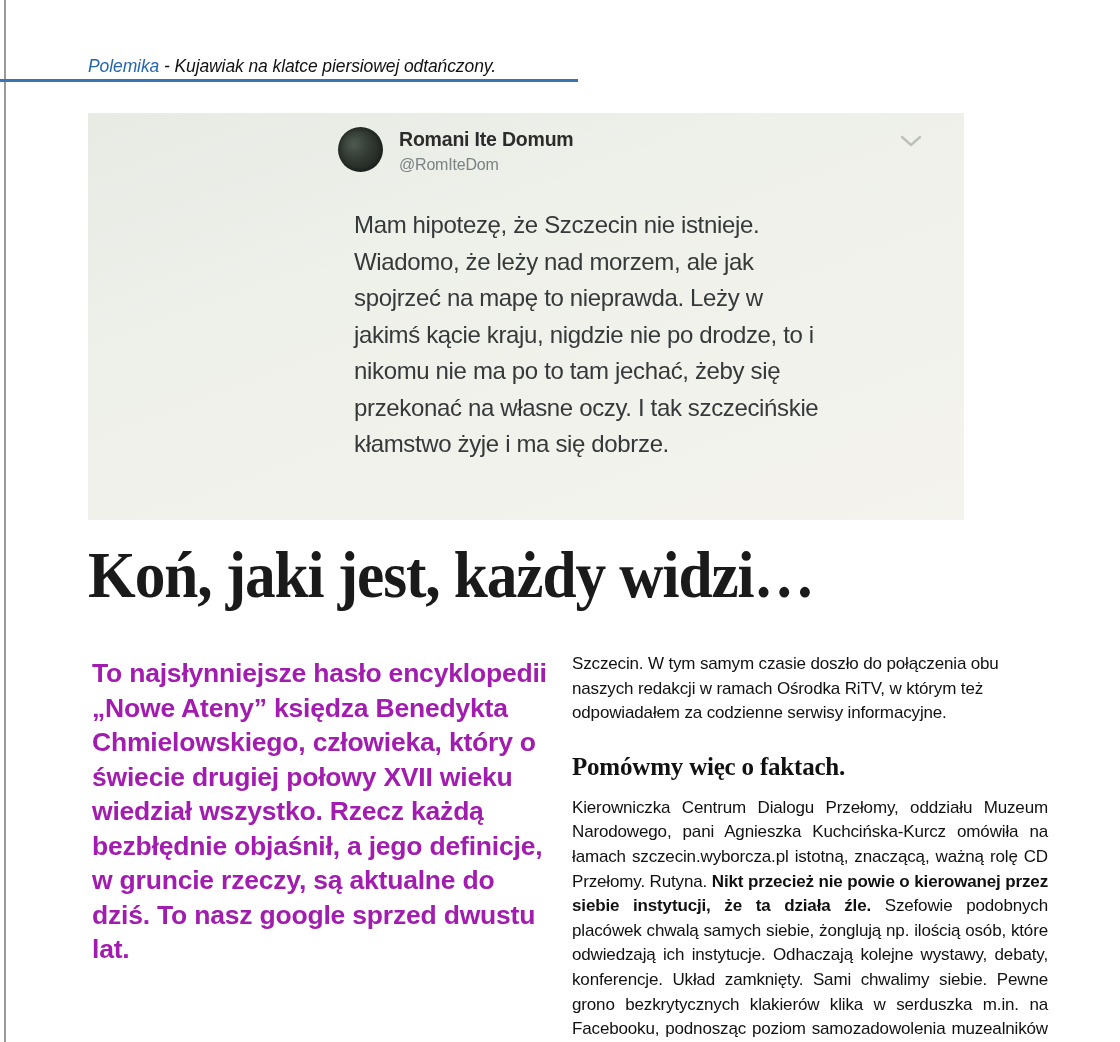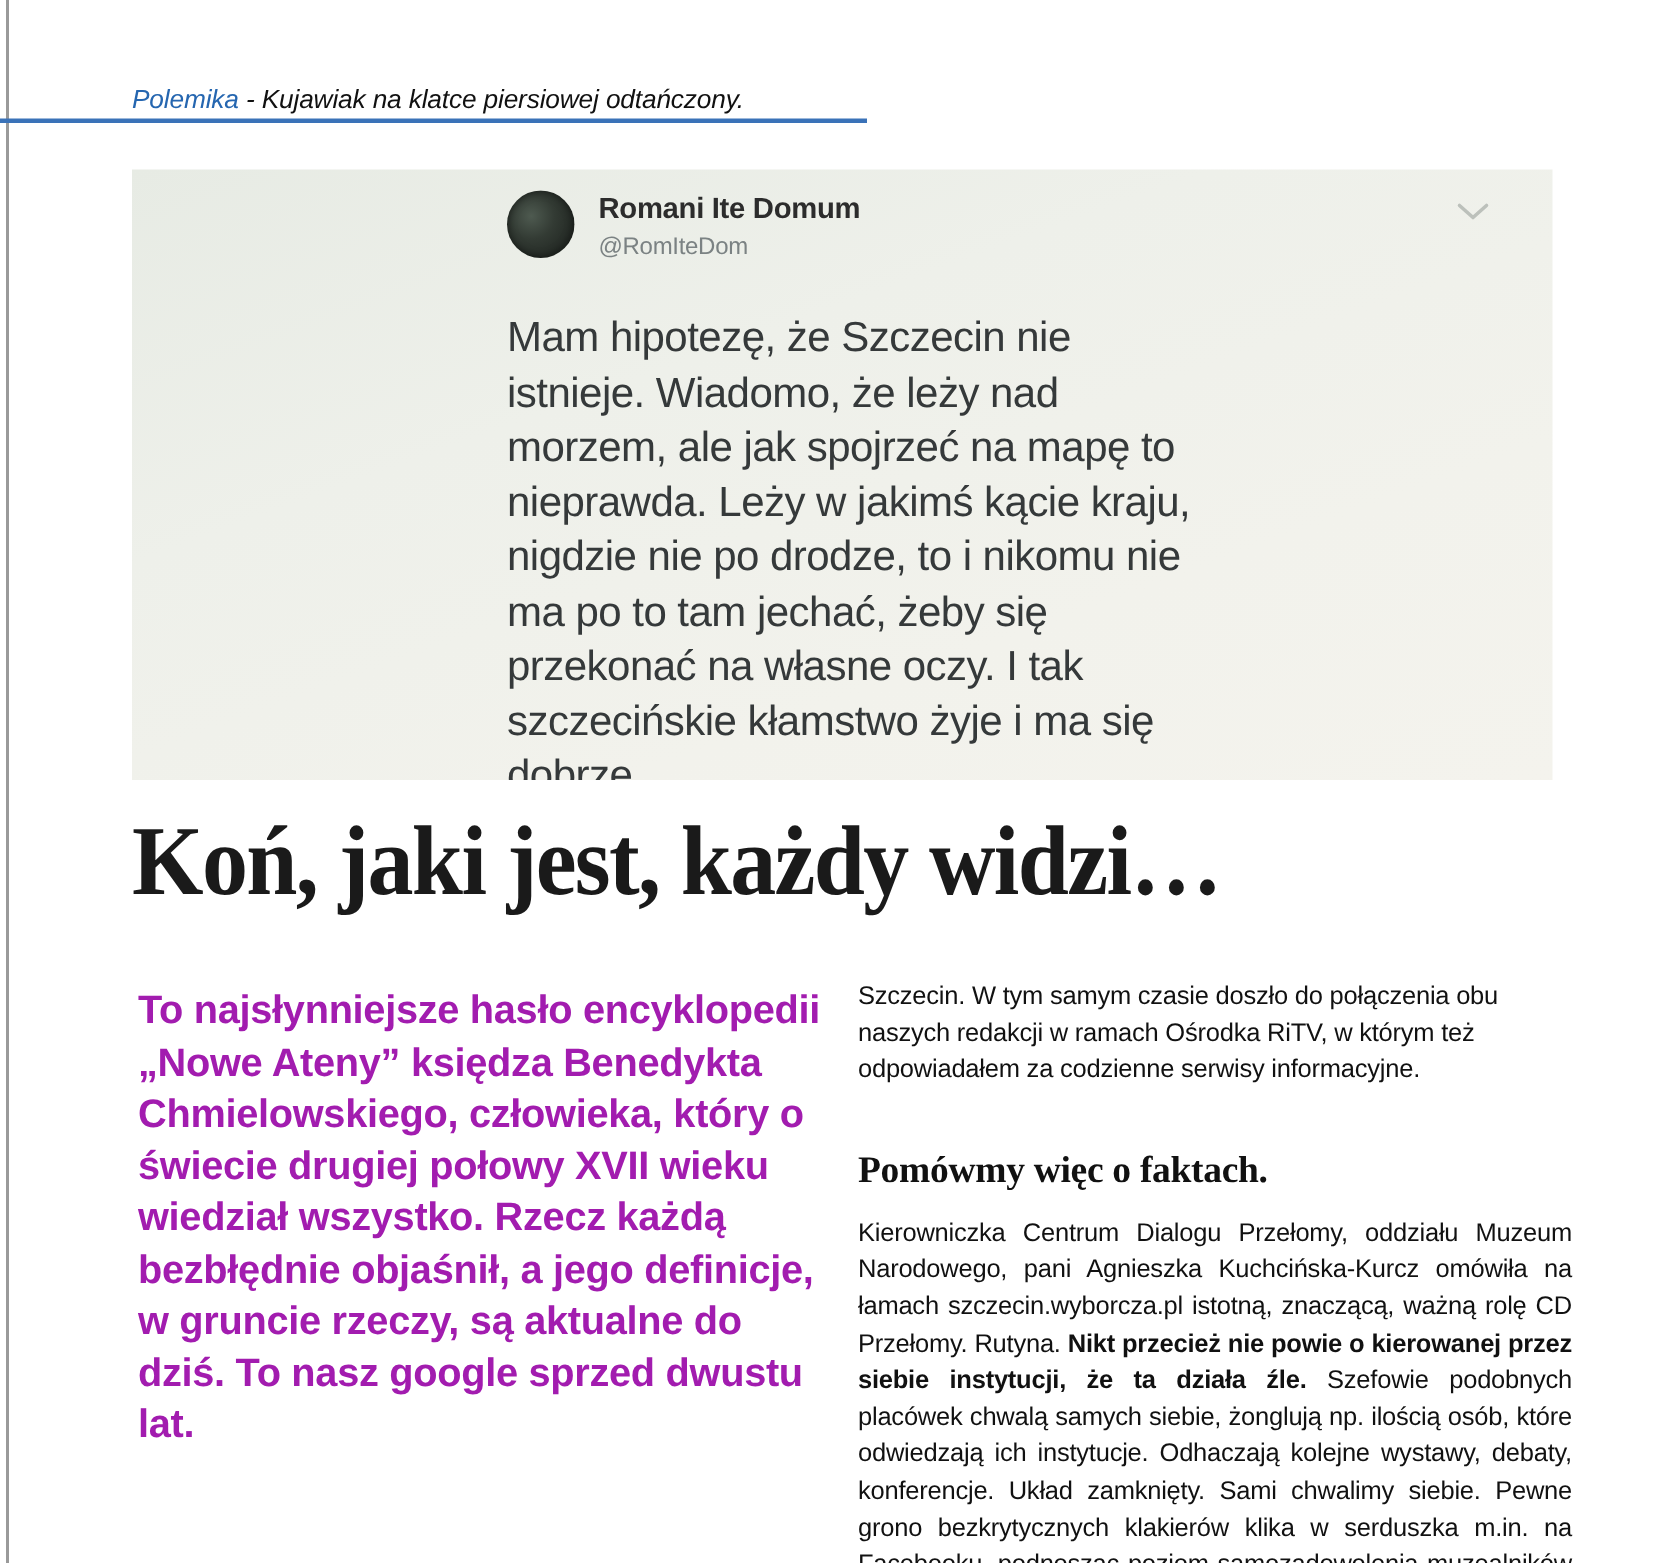--- a/index.html
+++ b/index.html
@@ -51,21 +51,21 @@
     width: 578px;
     height: 3px;
     background: #3a72b8;
   }
 
   
   .tweet-photo {
     position: absolute;
     left: 88px;
     top: 113px;
-    width: 947px;
+    width: 876px;
     height: 407px;
     background: linear-gradient(160deg, #e7ebe4 0%, #eef0ea 35%, #f2f2ec 70%, #f4f3ed 100%);
     overflow: hidden;
   }
   .tweet-inner {
     position: absolute;
     left: 250px;
     top: 14px;
     right: 10px;
     bottom: 0;
@@ -106,26 +106,27 @@
     position: absolute;
     right: 32px;
     top: 8px;
     width: 22px;
     height: 13px;
     opacity: .38;
   }
   .chevron svg { display: block; }
   .tweet-body {
     margin-top: 20px;
-    font-size: 28px;
+    font-size: 24px;
     line-height: 36.5px;
     color: #35393a;
     letter-spacing: -0.35px;
     max-width: 470px;
     filter: blur(.15px);
+    margin-left: 16px;
   }
 
   
   .headline {
     position: absolute;
     left: 88px;
     top: 536px;
     width: 960px;
     font-family: "Liberation Serif", serif;
     font-weight: 700;
@@ -176,21 +177,21 @@
 
   .subhead {
     font-family: "Liberation Serif", serif;
     font-weight: 700;
     font-size: 25px;
     line-height: 30px;
     letter-spacing: -0.2px;
     color: #111111;
     margin: 0;
   }
-  .col-right .body-text.top { margin-bottom: 40px; }
+  .col-right .body-text.top { margin-bottom: 26px; }
   .col-right .subhead { margin-bottom: 14px; }
 </style>
 </head>
 <body>
 
 <div class="page-rule"></div>
 
 <div class="breadcrumb">
   <span class="kicker">Polemika</span><span class="sep"> - </span><span class="subject">Kujawiak na klatce piersiowej odtańczony.</span>
 </div>

